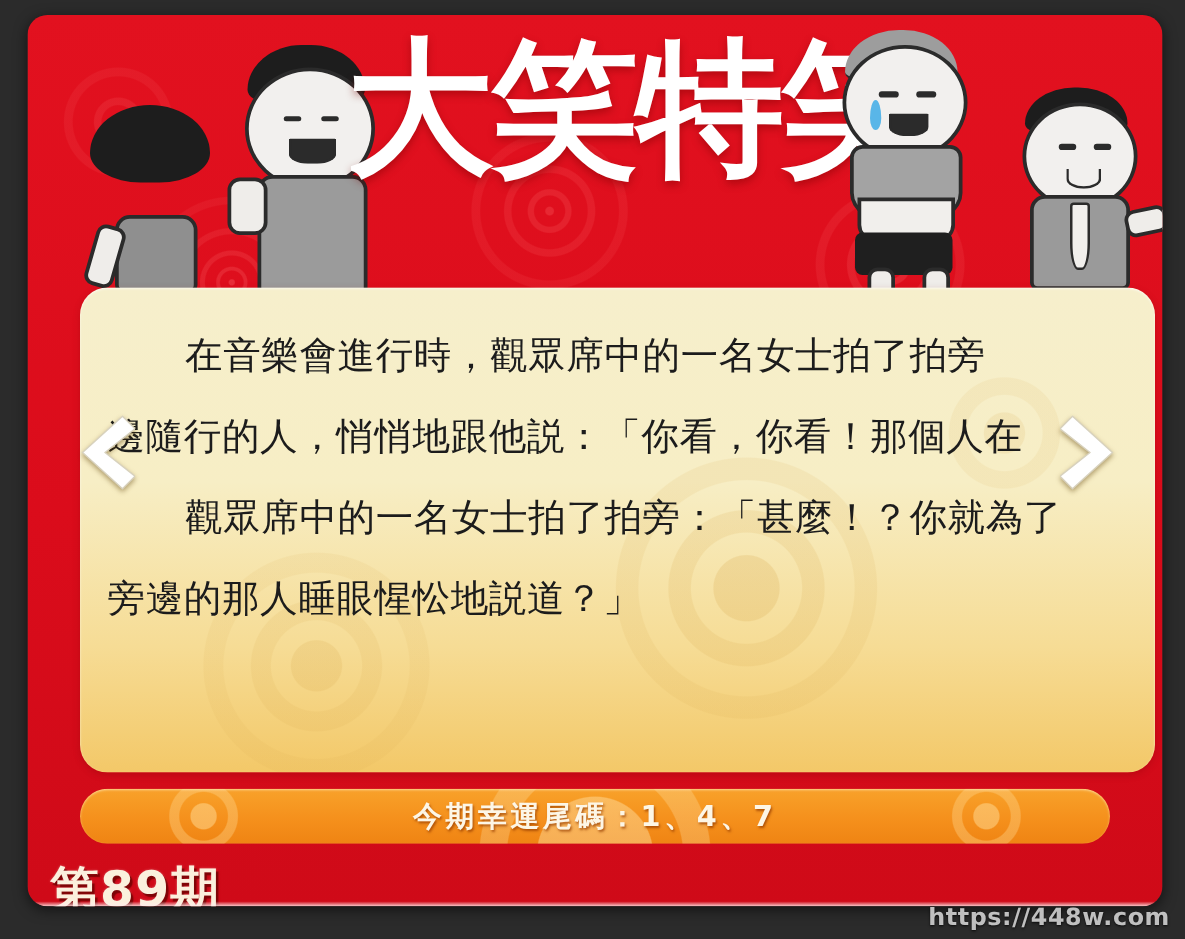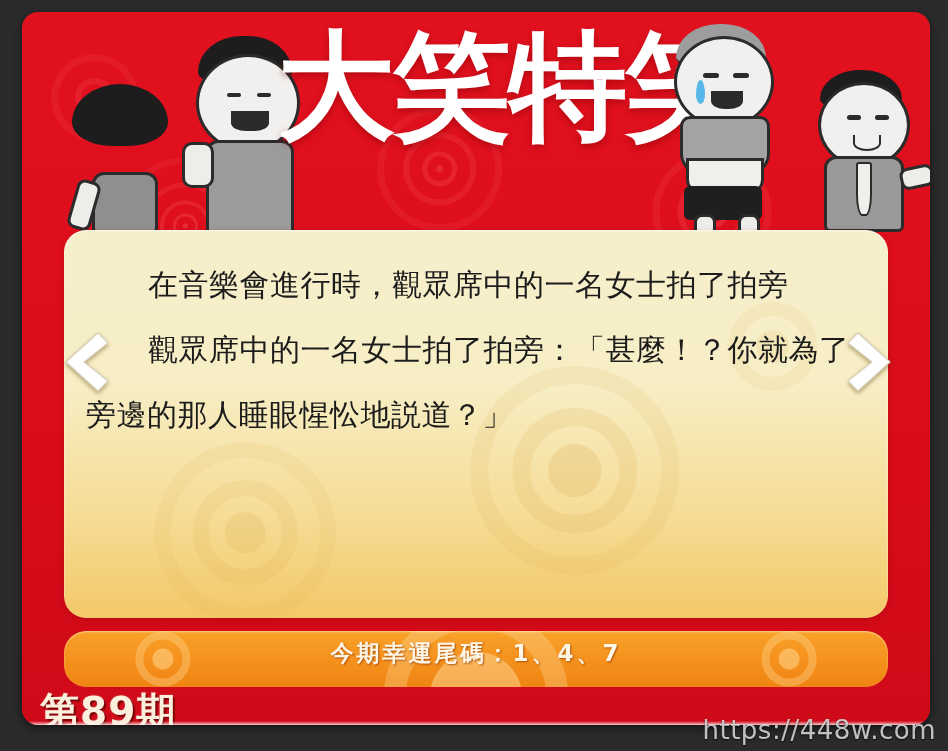--- a/index.html
+++ b/index.html
@@ -161,20 +161,21 @@
     width: 824px;
     height: 388px;
     border-radius: 22px;
     background:
       radial-gradient(circle at 62% 62%, rgba(214,166,74,0.22) 0 26px, rgba(0,0,0,0) 27px 44px, rgba(214,166,74,0.16) 45px 62px, rgba(0,0,0,0) 63px 86px, rgba(214,166,74,0.12) 87px 104px, rgba(0,0,0,0) 105px),
       radial-gradient(circle at 22% 78%, rgba(214,166,74,0.18) 0 20px, rgba(0,0,0,0) 21px 36px, rgba(214,166,74,0.13) 37px 52px, rgba(0,0,0,0) 53px 74px, rgba(214,166,74,0.10) 75px 90px, rgba(0,0,0,0) 91px),
       radial-gradient(circle at 86% 30%, rgba(214,166,74,0.14) 0 16px, rgba(0,0,0,0) 17px 30px, rgba(214,166,74,0.10) 31px 44px, rgba(0,0,0,0) 45px),
       linear-gradient(180deg, #f6efcc 0%, #f7eec5 40%, #f6dc95 74%, #f3c868 100%);
     box-shadow: inset 0 1px 2px rgba(255,255,255,0.7), 0 2px 6px rgba(120,0,0,0.25);
     overflow: hidden;
+    padding-left: 36px;
   }
 
   #joke-text {
     position: absolute;
     left: 22px;
     right: 18px;
     top: 22px;
     color: #1c1c1c;
     font-family: "DejaVu Sans", "Liberation Sans", sans-serif;
     font-size: 30px;
@@ -198,21 +199,21 @@
   #nav-prev { left: 64px; }
   #nav-next { left: 848px; }
   .nav-arrow svg { display: block; filter: drop-shadow(0 2px 2px rgba(90,60,0,0.45)); }
 
   
   #lucky-bar {
     position: absolute;
     left: 42px;
     top: 619px;
     width: 824px;
-    height: 56px;
+    height: 44px;
     border-radius: 22px;
     background:
       radial-gradient(circle at 12% 50%, rgba(255,214,140,0.55) 0 10px, rgba(0,0,0,0) 11px 19px, rgba(255,214,140,0.38) 20px 27px, rgba(0,0,0,0) 28px),
       radial-gradient(circle at 88% 50%, rgba(255,214,140,0.55) 0 10px, rgba(0,0,0,0) 11px 19px, rgba(255,214,140,0.38) 20px 27px, rgba(0,0,0,0) 28px),
       radial-gradient(circle at 50% 120%, rgba(255,226,166,0.45) 0 46px, rgba(0,0,0,0) 47px 70px, rgba(255,226,166,0.30) 71px 92px, rgba(0,0,0,0) 93px),
       linear-gradient(180deg, #f8a22a 0%, #f5901c 55%, #ef8413 100%);
     box-shadow: inset 0 1px 2px rgba(255,235,190,0.7);
     overflow: hidden;
   }
   #lucky-text {
@@ -242,22 +243,22 @@
     white-space: nowrap;
   }
 
   
   #watermark {
     position: absolute;
     right: 12px;
     bottom: 6px;
     color: rgba(236,236,236,0.80);
     font-family: "DejaVu Sans", "Liberation Sans", sans-serif;
-    font-size: 26px;
-    font-weight: 400;
+    font-size: 19px;
+    font-weight: 700;
     letter-spacing: 0.5px;
     text-shadow: 0 1px 2px rgba(0,0,0,0.8);
     white-space: nowrap;
     z-index: 30;
     text-align: right;
   }
 </style>
 </head>
 <body>
 
@@ -316,20 +317,21 @@
         <div class="body-shirt"></div>
         <div class="tie"></div>
         <div class="limb arm"></div>
       </div>
     </div>
 
     <div id="content-panel">
       <div id="joke-text">
         <p class="para">
           <span class="line indent">在音樂會進行時，觀眾席中的一名女士拍了拍旁</span>
+          <span class="line">邊隨行的人，悄悄地跟他説：「你看，你看！那個人在</span>
         </p>
         <p class="para">
           <span class="line indent">觀眾席中的一名女士拍了拍旁：「甚麼！？你就為了</span>
           <span class="line">旁邊的那人睡眼惺忪地説道？」</span>
         </p>
       </div>
     </div>
 
     <div id="lucky-bar">
       <div id="lucky-text">今期幸運尾碼：1、4、7</div>

